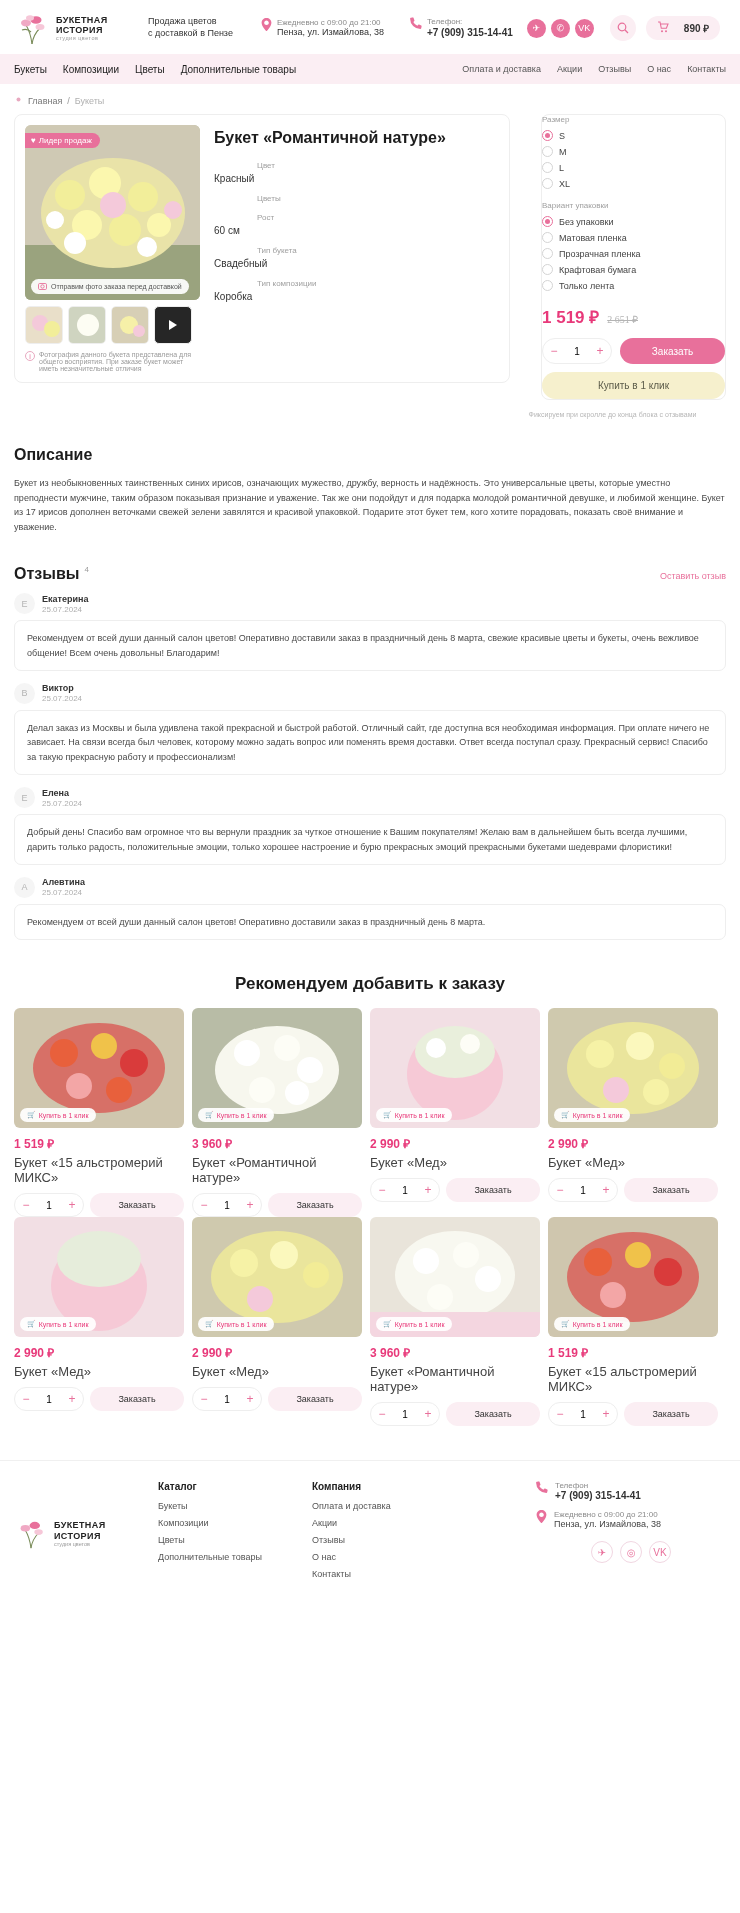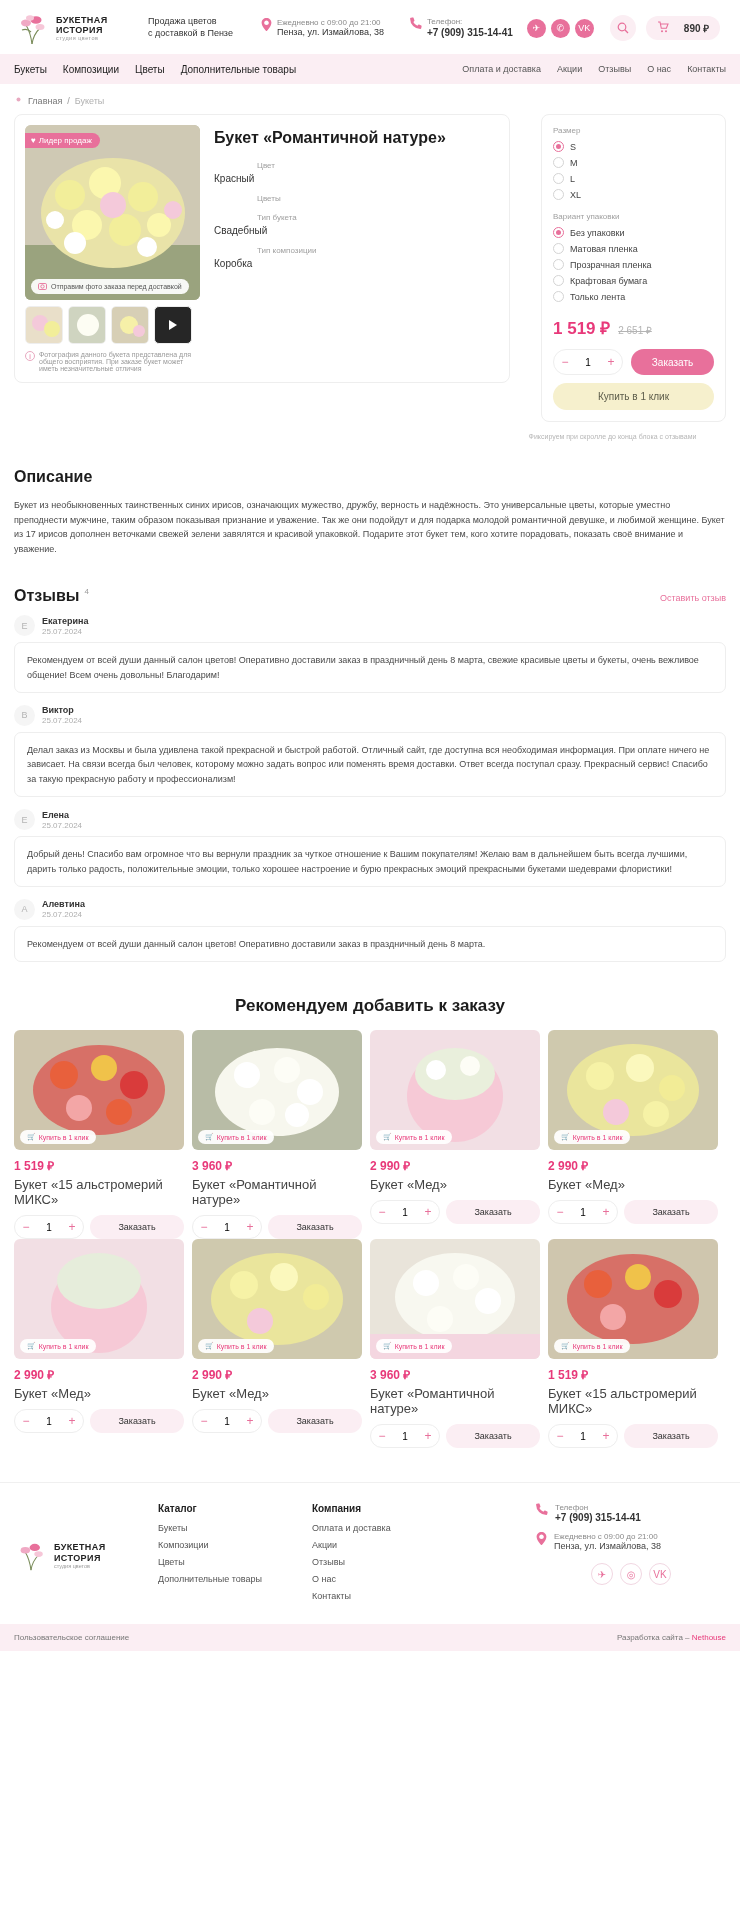--- a/index.html
+++ b/index.html
@@ -121,37 +121,37 @@
   .spec-val { font-size: 10px; color: #333; }
   .spec-list { display: flex; flex-wrap: wrap; gap: 4px 10px; font-size: 10px; color: #333; }
   .spec-list span { position: relative; }
   .spec-list span:not(:last-child)::after {
     content: "·"; position: absolute; right: -7px; color: #bbb;
   }
 
   
   .options {
     width: 185px; border: 1px solid #eee; border-radius: 8px;
-    padding: 11px; background: #fff; margin-left: 21px;
+    background: #fff; margin-left: 21px;
   }
   .opt-title { font-size: 8px; color: #a0a0a0; margin-bottom: 6px; }
   .radio-row { display: flex; align-items: center; gap: 6px; margin-bottom: 5px; }
   .radio {
     width: 11px; height: 11px; border-radius: 50%;
     border: 1px solid #d4d4d4; flex: 0 0 auto;
     display: flex; align-items: center; justify-content: center;
   }
   .radio.on { border-color: #e8709b; }
   .radio.on::after {
     content: ""; width: 5px; height: 5px; border-radius: 50%; background: #e8709b;
   }
   .radio-label { font-size: 9px; color: #444; }
   .price-row { margin: 14px 0 10px 0; display: flex; align-items: baseline; gap: 8px; }
   .price-now { font-size: 17px; font-weight: bold; color: #e8397a; }
-  .price-old { font-size: 10px; color: #b4b4b4; text-decoration: line-through; }
+  .price-old { font-size: 10px; color: #b4b4b4; text-decoration: line-through; font-family: Liberation Serif, serif; }
   .buy-row { display: flex; align-items: center; gap: 8px; }
   .stepper {
     display: flex; align-items: center; border: 1px solid #eee;
     border-radius: 16px; height: 26px; overflow: hidden;
   }
   .stepper button {
     width: 22px; height: 24px; border: none; background: transparent;
     color: #e8709b; font-size: 12px; cursor: pointer;
   }
   .stepper input {
@@ -421,20 +421,24 @@
 
         <div class="spec">
           <div class="spec-label">Цвет</div>
           <div class="spec-val">Красный</div>
         </div>
 
         <div class="spec">
           <div class="spec-label">Цветы</div>
         </div>
 
+        <div class="spec">
+          <div class="spec-label">Рост</div>
+          <div class="spec-val">60 см</div>
+        </div>
 
         <div class="spec">
           <div class="spec-label">Тип букета</div>
           <div class="spec-val">Свадебный</div>
         </div>
 
         <div class="spec">
           <div class="spec-label">Тип композиции</div>
           <div class="spec-val">Коробка</div>
         </div>
@@ -845,20 +849,14 @@
         </div>
       </div>
       <div class="f-socials">
         <div class="f-soc">✈</div>
         <div class="f-soc">◎</div>
         <div class="f-soc">VK</div>
       </div>
     </div>
   </div>
 
-  <div class="footer-bottom">
-    <a href="#" style="color:#777">Пользовательское соглашение</a>
-    <div>
-      <span>Разработка сайта – </span><a href="#">Nethouse</a>
-    </div>
-  </div>
 
 </div>
 
 </body></html>

